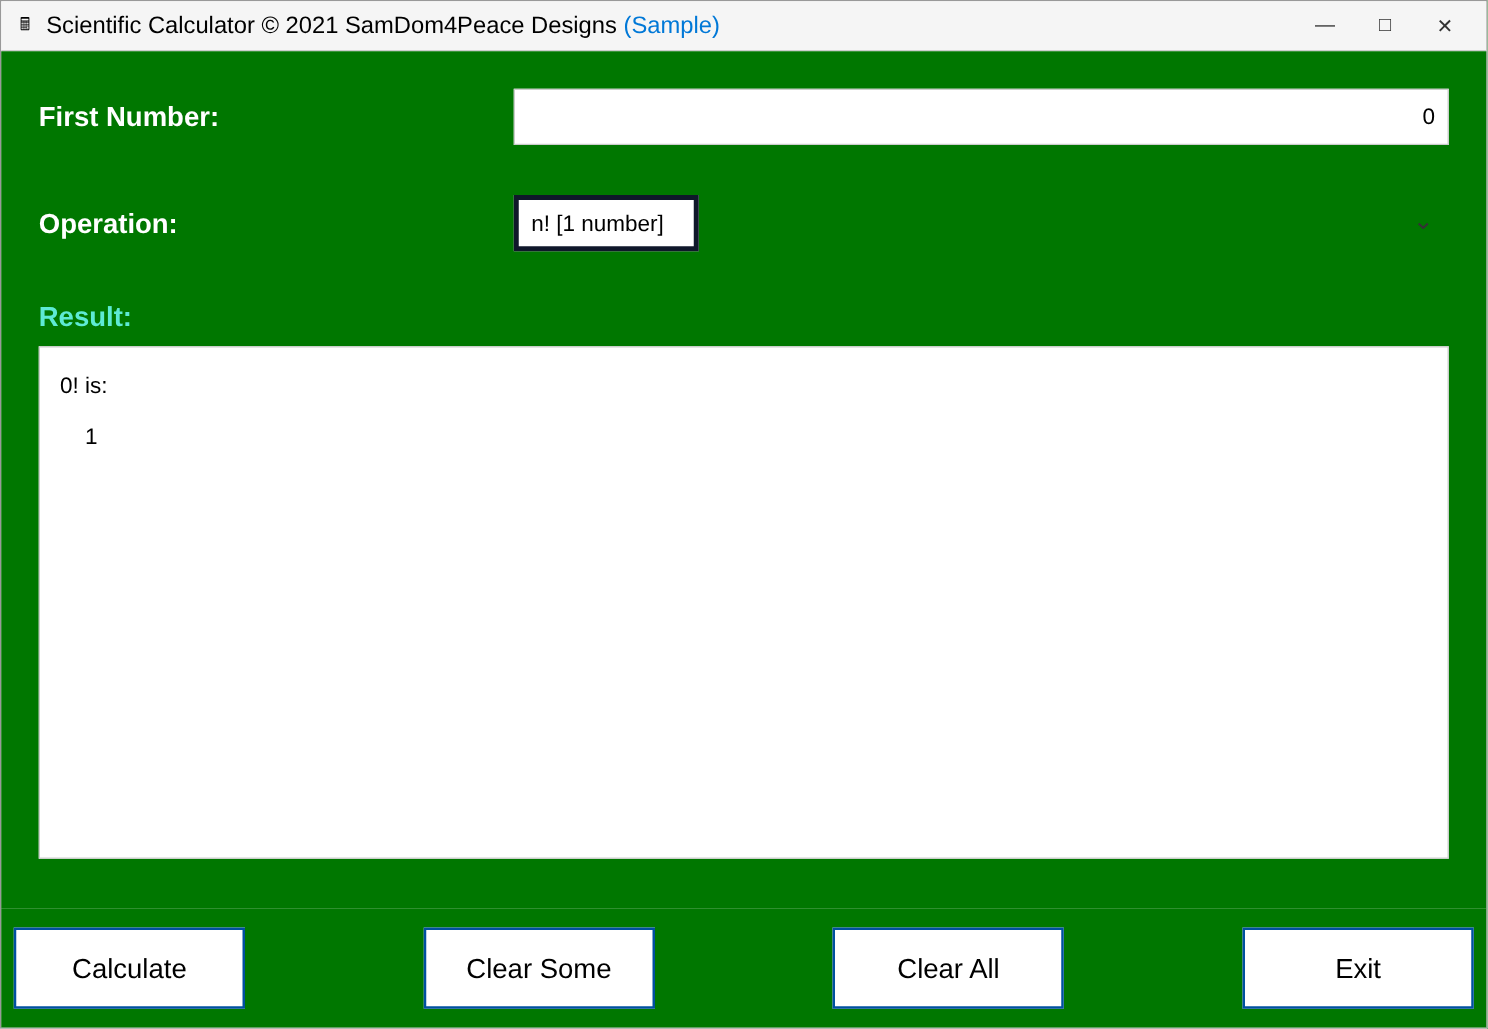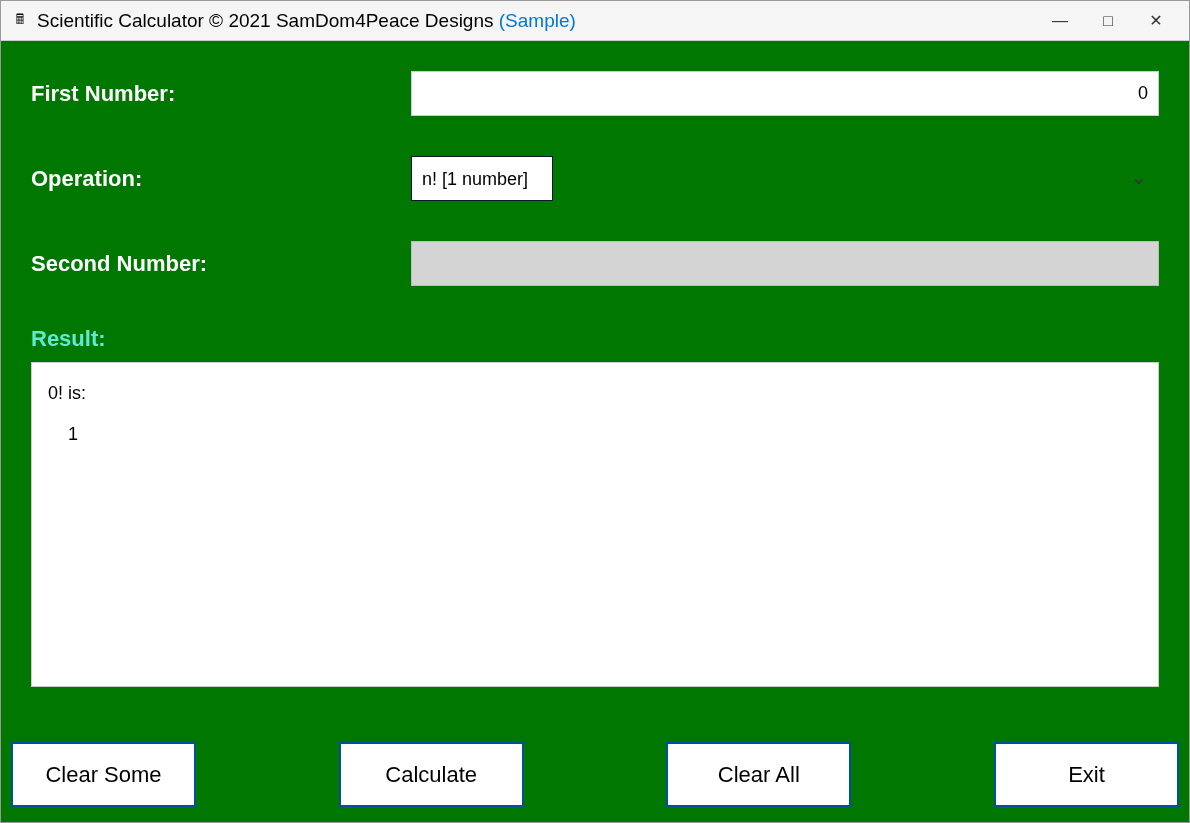--- a/index.html
+++ b/index.html
@@ -102,21 +102,21 @@
       border: 1px solid #ccc;
       padding: 0 10px;
       font-size: 18px;
       text-align: right;
     }
 
     .field-select {
       flex: 1;
       height: 45px;
       background: #fff;
-      border: 1px solid #0f172a;
+      border: 4px solid #0f172a;
       padding: 0 10px;
       font-size: 18px;
       appearance: none;
       -webkit-appearance: none;
       cursor: pointer;
       position: relative;
     }
 
     .select-wrapper {
       flex: 1;
@@ -229,34 +229,30 @@
           <option>^ [2 numbers]</option>
           <option>√ [1 number]</option>
           <option>log [1 number]</option>
           <option>sin [1 number]</option>
           <option>cos [1 number]</option>
           <option>tan [1 number]</option>
         </select>
       </div>
     </div>
 
-    <div class="field-row">
-      <div class="field-label">Second Number:</div>
-      <div class="field-input-disabled"></div>
-    </div>
 
     <div class="result-label">Result:</div>
 
     <div class="result-box">
       <div class="result-line1">0! is:</div>
       <div class="result-line2">1</div>
     </div>
 
   </div>
 
   <div class="button-row">
+    <button class="calc-btn">Calculate</button>
     <button class="calc-btn">Clear Some</button>
-    <button class="calc-btn">Calculate</button>
     <button class="calc-btn">Clear All</button>
     <button class="calc-btn">Exit</button>
   </div>
 
 </div>
 
 </body></html>

